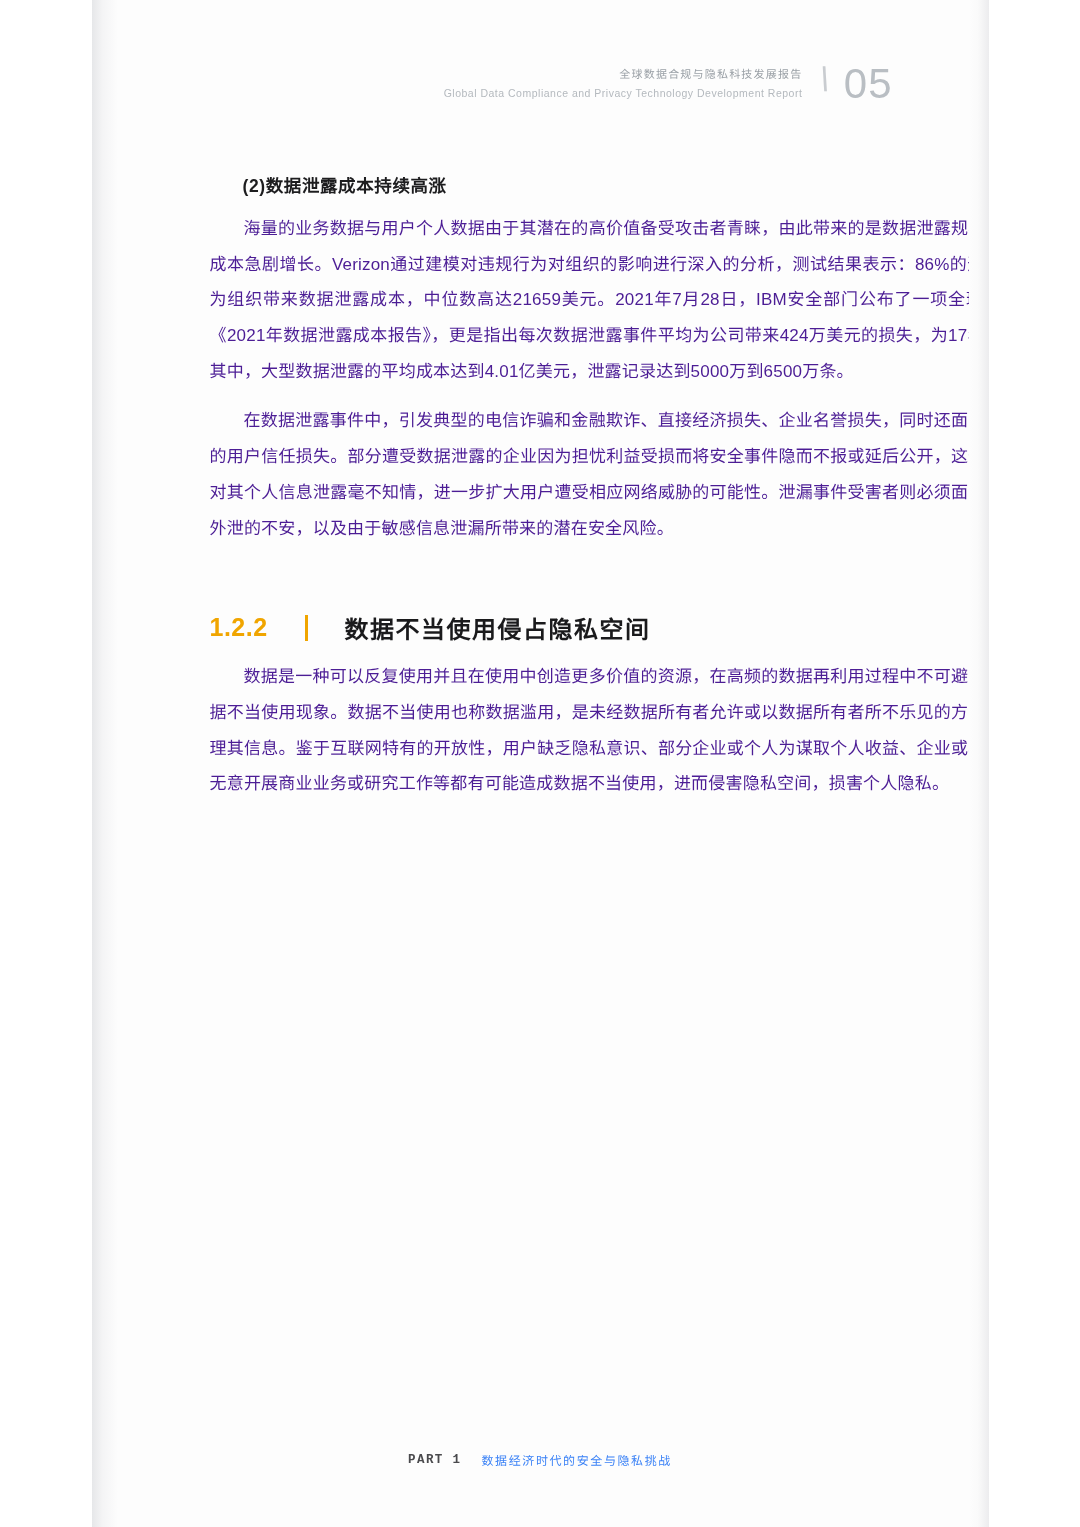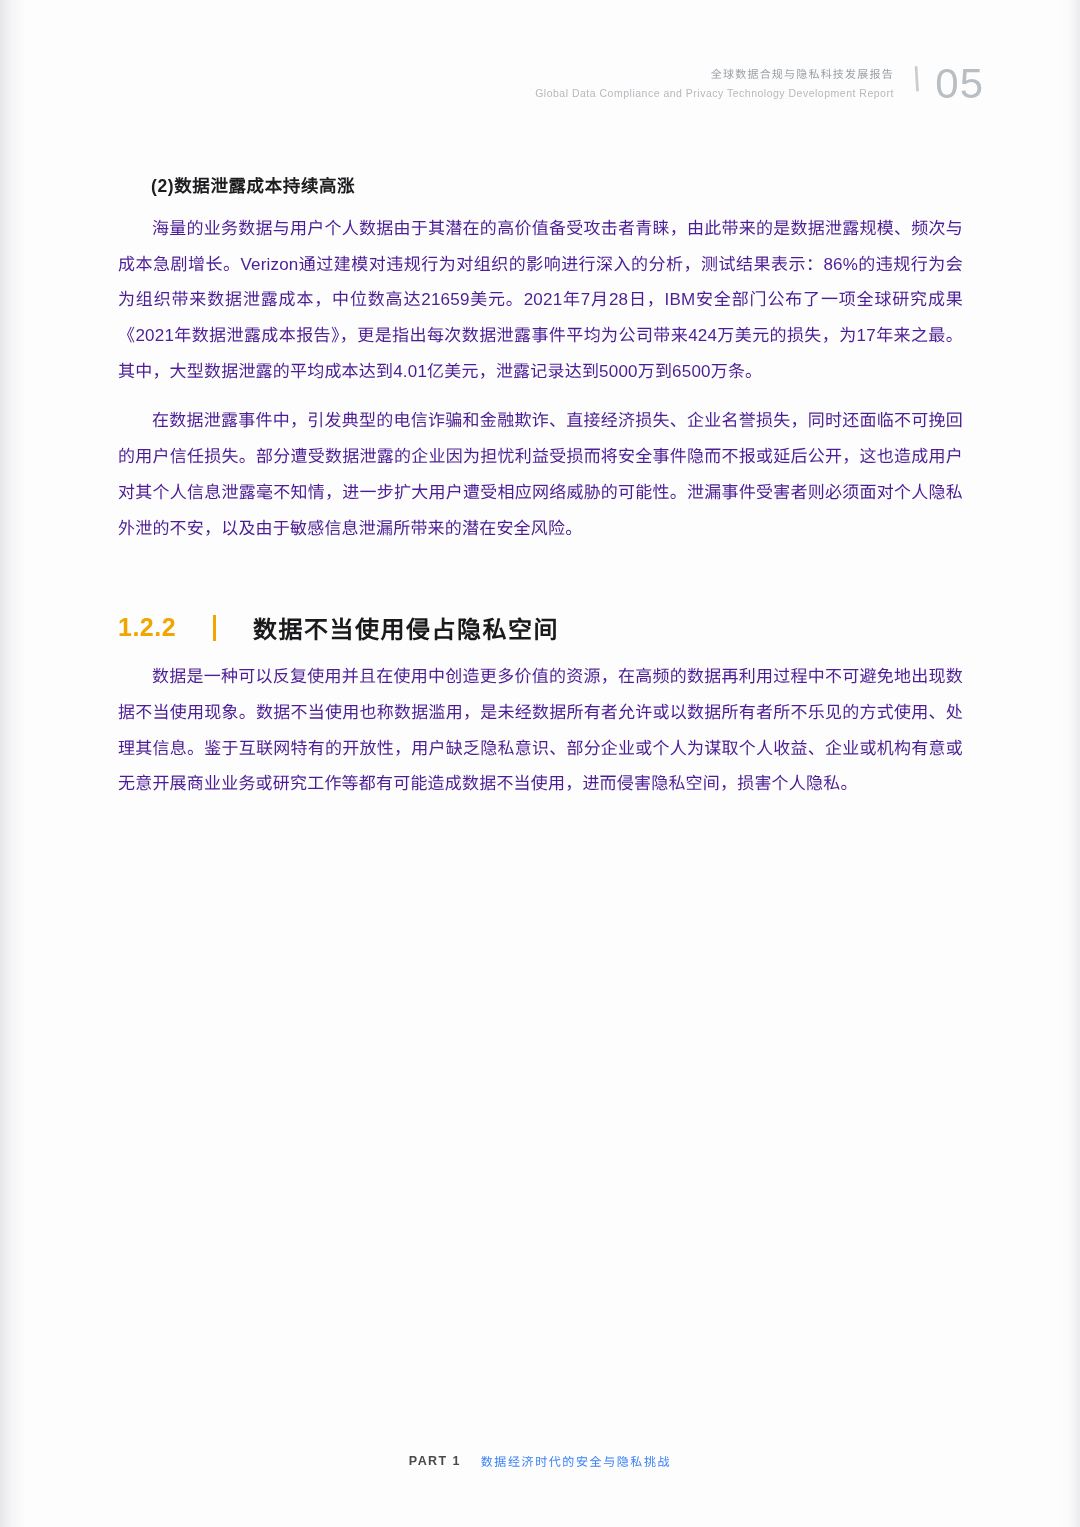--- a/index.html
+++ b/index.html
@@ -7,21 +7,21 @@
     margin: 0;
     padding: 0;
     background: #ffffff;
   }
   body {
     font-family: "Liberation Sans", "DejaVu Sans", sans-serif;
     color: #231f20;
   }
   .page {
     position: relative;
-    width: 1080px;
+    width: 897px;
     height: 1527px;
     margin: 0 auto;
     background: #fdfdfd;
     overflow: hidden;
     box-sizing: border-box;
   }
   
   .page::before {
     content: "";
     position: absolute;
@@ -137,20 +137,21 @@
   
   .footer {
     position: absolute;
     bottom: 58px;
     left: 0;
     right: 0;
     display: flex;
     align-items: center;
     justify-content: center;
     gap: 20px;
+    font-family: Liberation Mono, monospace;
   }
   .footer-part {
     font-size: 12.5px;
     font-weight: 700;
     color: #4a4a4d;
     letter-spacing: 1.4px;
   }
   .footer-text {
     font-size: 12px;
     color: #3b82f6;

